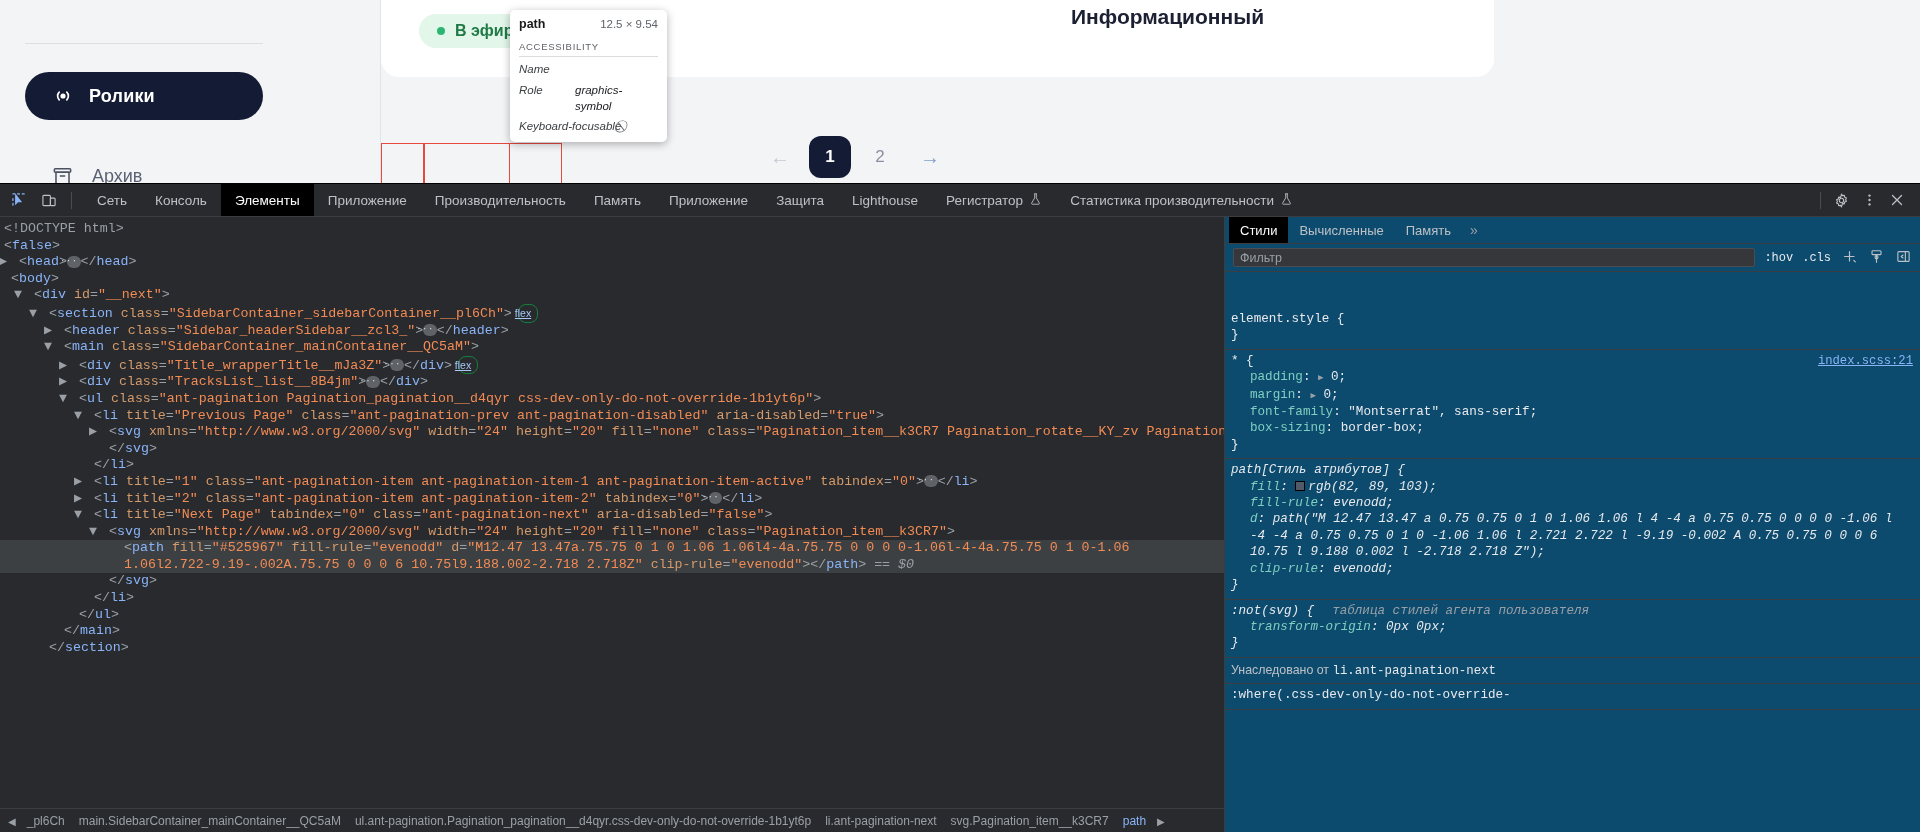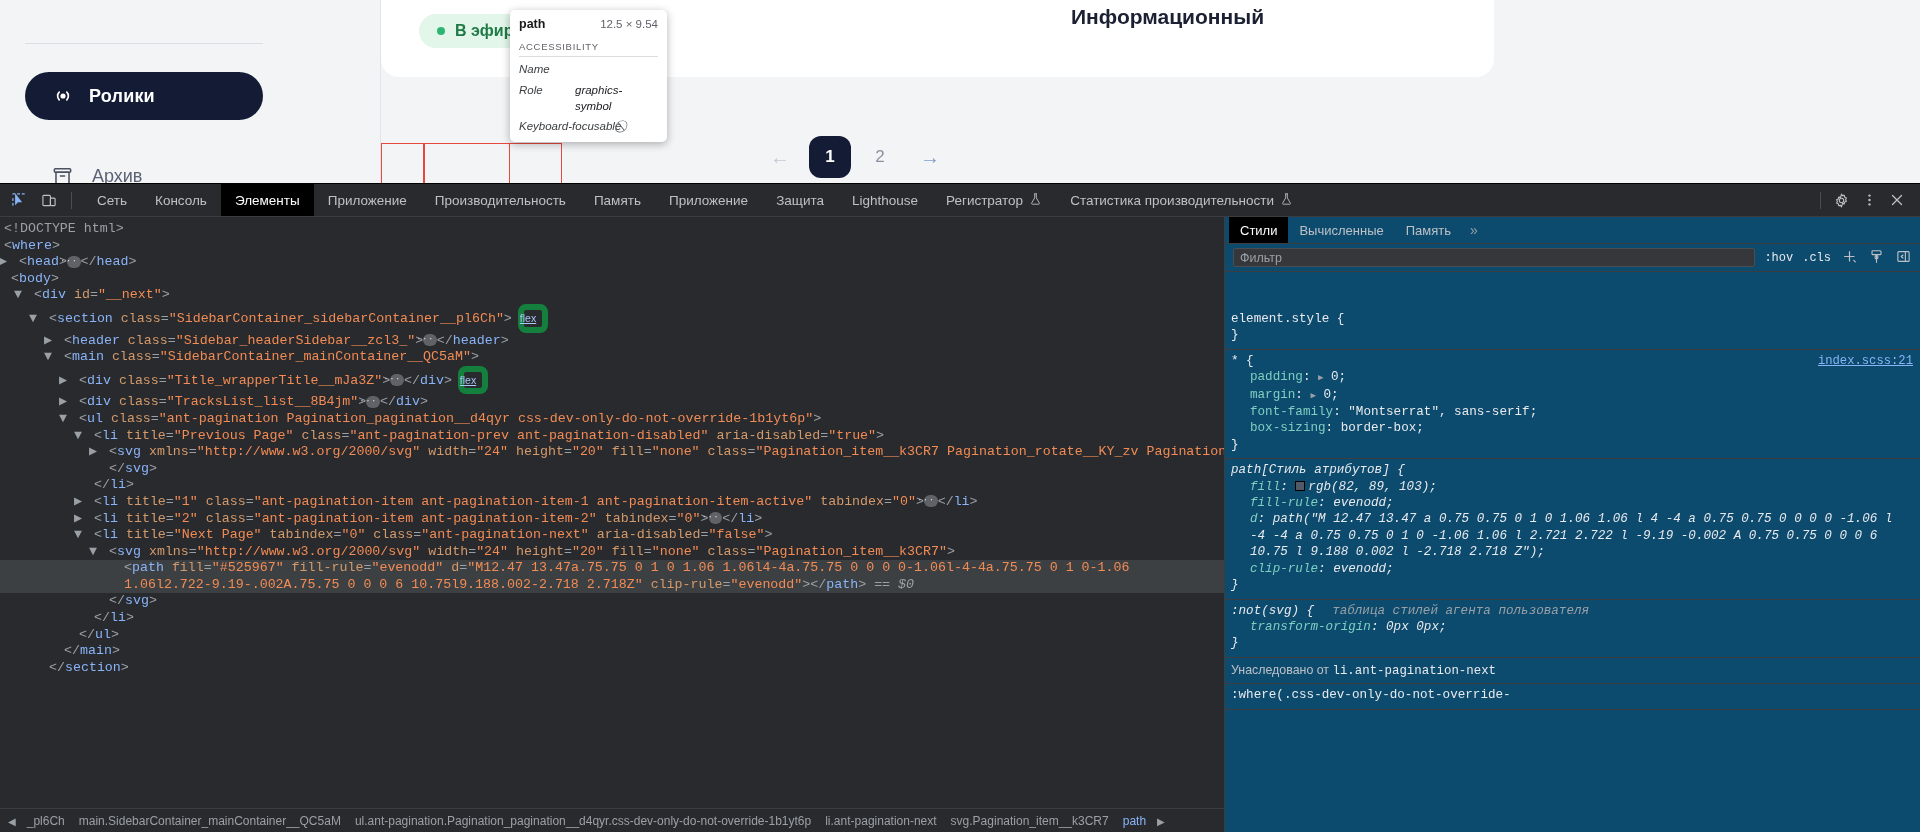--- a/index.html
+++ b/index.html
@@ -151,21 +151,21 @@
   .tok-pseudo { color: #f178b6; }
   .tok-doctype{ color: #9aa0a6; }
   .tok-dollar { color: #9aa0a6; font-style: italic; }
   .arw { color: #9aa0a6; display: inline-block; width: 10px; }
   .ell {
     display: inline-block; background: #5f6368; color: #dadce0;
     border-radius: 7px; font-size: 9px; line-height: 9px;
     padding: 1px 3px 2px 3px; vertical-align: middle; letter-spacing: .5px;
   }
   .badge-flex {
-    display: inline-block; border: 6px solid #15803d; border-radius: 8px;
+    display: inline-block; border: 1px solid #15803d; border-radius: 8px;
     color: #a8c7fa; font-size: 10.5px; padding: 0px 6px; margin-left: 6px;
     font-family: "Liberation Sans", sans-serif; vertical-align: middle; text-decoration: underline;
   }
 
   .dom-breadcrumb {
     position: absolute; left: 0; bottom: 0; width: 1224px; height: 25px;
     background: #282a2e; border-top: 1px solid #3b3d41;
     display: flex; align-items: center; gap: 0px; font-size: 12px;
     color: #bdc1c6; padding: 0 4px; overflow: hidden; white-space: nowrap;
   }
@@ -366,21 +366,21 @@
         </svg>
       </div>
     </div>
   </div>
 
   <div class="dt-body" data-name="devtools-body" data-interactable="false">
 
     <div class="dom-pane" data-name="dom-tree-pane" data-interactable="true">
       <div class="dom-scroll" id="dom-scroll" data-name="dom-tree-list" data-interactable="false">
           <div class="dom-line" data-name="dom-node" data-interactable="true" style="padding-left: 4px; text-indent: -10px;"><span class="arw" data-interactable="false"> </span><span class="tok-doctype">&lt;!DOCTYPE html&gt;</span></div>
-          <div class="dom-line" data-name="dom-node" data-interactable="true" style="padding-left: 4px; text-indent: -10px;"><span class="arw" data-interactable="false"> </span><span class="tok-punct">&lt;</span><span class="tok-tag">where</span><span class="tok-punct">&gt;</span></div>
+          <div class="dom-line" data-name="dom-node" data-interactable="true" style="padding-left: 4px; text-indent: -10px;"><span class="arw" data-interactable="false"> </span><span class="tok-punct">&lt;</span><span class="tok-tag">false</span><span class="tok-punct">&gt;</span></div>
           <div class="dom-line" data-name="dom-node" data-interactable="true" style="padding-left: 19px; text-indent: -10px;"><span class="arw" data-name="chevron-right-icon" data-interactable="true">▶</span><span class="tok-punct">&lt;</span><span class="tok-tag">head</span><span class="tok-punct">&gt;</span><span class="ell">···</span><span class="tok-punct">&lt;/</span><span class="tok-tag">head</span><span class="tok-punct">&gt;</span></div>
           <div class="dom-line" data-name="dom-node" data-interactable="true" style="padding-left: 11px; text-indent: -10px;"><span class="arw" data-name="chevron-down-icon" data-interactable="true">▼</span><span class="tok-punct">&lt;</span><span class="tok-tag">body</span><span class="tok-punct">&gt;</span></div>
           <div class="dom-line" data-name="dom-node" data-interactable="true" style="padding-left: 34px; text-indent: -10px;"><span class="arw" data-name="chevron-down-icon" data-interactable="true">▼</span><span class="tok-punct">&lt;</span><span class="tok-tag">div</span> <span class="tok-attr">id</span>=<span class="tok-val">"__next"</span><span class="tok-punct">&gt;</span></div>
           <div class="dom-line" data-name="dom-node" data-interactable="true" style="padding-left: 49px; text-indent: -10px;"><span class="arw" data-name="chevron-down-icon" data-interactable="true">▼</span><span class="tok-punct">&lt;</span><span class="tok-tag">section</span> <span class="tok-attr">class</span>=<span class="tok-val">"SidebarContainer_sidebarContainer__pl6Ch"</span><span class="tok-punct">&gt;</span><span class="badge-flex">flex</span></div>
           <div class="dom-line" data-name="dom-node" data-interactable="true" style="padding-left: 64px; text-indent: -10px;"><span class="arw" data-name="chevron-right-icon" data-interactable="true">▶</span><span class="tok-punct">&lt;</span><span class="tok-tag">header</span> <span class="tok-attr">class</span>=<span class="tok-val">"Sidebar_headerSidebar__zcl3_"</span><span class="tok-punct">&gt;</span><span class="ell">···</span><span class="tok-punct">&lt;/</span><span class="tok-tag">header</span><span class="tok-punct">&gt;</span></div>
           <div class="dom-line" data-name="dom-node" data-interactable="true" style="padding-left: 64px; text-indent: -10px;"><span class="arw" data-name="chevron-down-icon" data-interactable="true">▼</span><span class="tok-punct">&lt;</span><span class="tok-tag">main</span> <span class="tok-attr">class</span>=<span class="tok-val">"SidebarContainer_mainContainer__QC5aM"</span><span class="tok-punct">&gt;</span></div>
           <div class="dom-line" data-name="dom-node" data-interactable="true" style="padding-left: 79px; text-indent: -10px;"><span class="arw" data-name="chevron-right-icon" data-interactable="true">▶</span><span class="tok-punct">&lt;</span><span class="tok-tag">div</span> <span class="tok-attr">class</span>=<span class="tok-val">"Title_wrapperTitle__mJa3Z"</span><span class="tok-punct">&gt;</span><span class="ell">···</span><span class="tok-punct">&lt;/</span><span class="tok-tag">div</span><span class="tok-punct">&gt;</span><span class="badge-flex">flex</span></div>
           <div class="dom-line" data-name="dom-node" data-interactable="true" style="padding-left: 79px; text-indent: -10px;"><span class="arw" data-name="chevron-right-icon" data-interactable="true">▶</span><span class="tok-punct">&lt;</span><span class="tok-tag">div</span> <span class="tok-attr">class</span>=<span class="tok-val">"TracksList_list__8B4jm"</span><span class="tok-punct">&gt;</span><span class="ell">···</span><span class="tok-punct">&lt;/</span><span class="tok-tag">div</span><span class="tok-punct">&gt;</span></div>
           <div class="dom-line" data-name="dom-node" data-interactable="true" style="padding-left: 79px; text-indent: -10px;"><span class="arw" data-name="chevron-down-icon" data-interactable="true">▼</span><span class="tok-punct">&lt;</span><span class="tok-tag">ul</span> <span class="tok-attr">class</span>=<span class="tok-val">"ant-pagination Pagination_pagination__d4qyr css-dev-only-do-not-override-1b1yt6p"</span><span class="tok-punct">&gt;</span></div>
           <div class="dom-line" data-name="dom-node" data-interactable="true" style="padding-left: 94px; text-indent: -10px;"><span class="arw" data-name="chevron-down-icon" data-interactable="true">▼</span><span class="tok-punct">&lt;</span><span class="tok-tag">li</span> <span class="tok-attr">title</span>=<span class="tok-val">"Previous Page"</span> <span class="tok-attr">class</span>=<span class="tok-val">"ant-pagination-prev ant-pagination-disabled"</span> <span class="tok-attr">aria-disabled</span>=<span class="tok-val">"true"</span><span class="tok-punct">&gt;</span></div>

